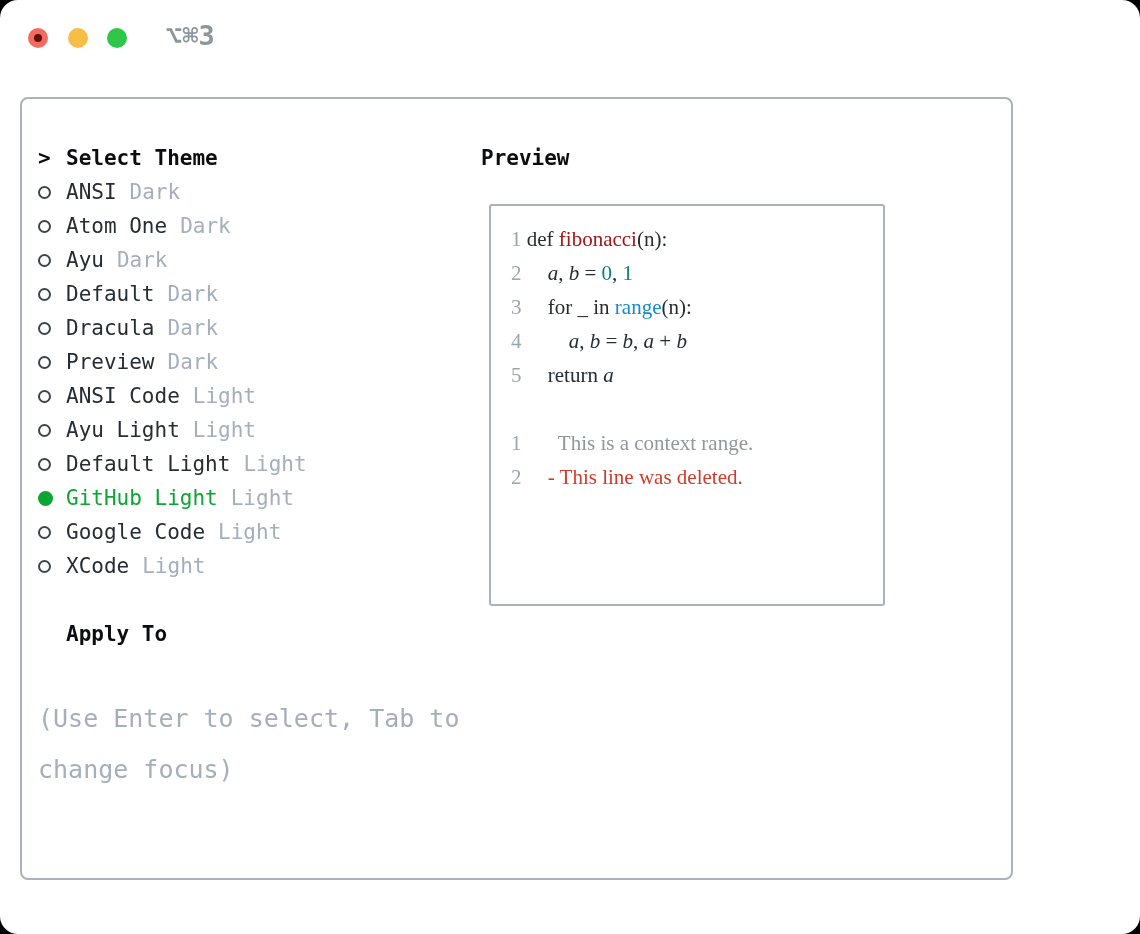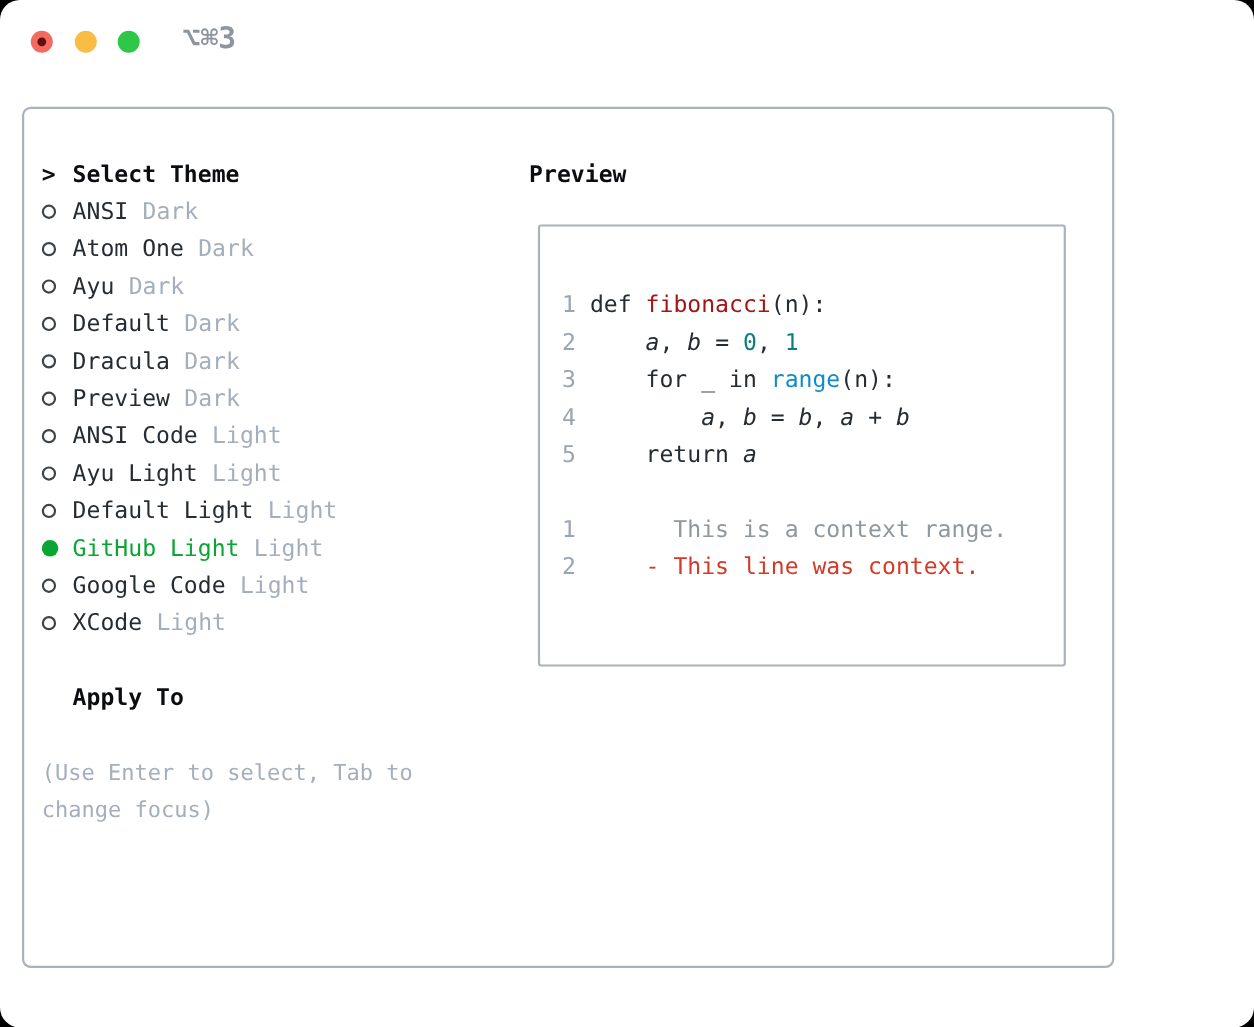--- a/index.html
+++ b/index.html
@@ -55,31 +55,32 @@
   .cursor { color: var(--ink-bold); font-weight: 700; }
   .list-title { color: var(--ink-bold); font-weight: 700; }
   .bullet i {
     display: block; width: 13px; height: 13px; border-radius: 50%;
     border: 2px solid #3e444c; background: transparent;
   }
   .bullet.filled i { width: 15px; height: 15px; border: none; background: var(--green); }
   .name { color: var(--ink); }
   .row.selected .name { color: var(--green); }
   .tag { color: var(--muted); margin-left: 13px; }
-  .hint-line { height: 34px; line-height: 34px; font-size: 20px; color: var(--muted); white-space: pre; }
+  .hint-line { height: 34px; line-height: 34px; font-size: 25px; color: var(--muted); white-space: pre; margin-top: 17px; }
 
   
   .preview-heading { height: 34px; line-height: 34px; font-size: 21px; font-weight: 700; color: var(--ink-bold); }
   .preview-box {
     margin-left: 8px; margin-top: 29px;
-    width: 480px; height: 402px;
+    width: 396px; height: 402px;
     border: 2px solid var(--panel-border);
     border-radius: 3px;
-    padding: 54px 0 0 20px;
+    padding: 16px 0 0 20px;
     background: #fff;
+    font-family: Liberation Serif, serif;
   }
   .pline { height: 34px; line-height: 34px; font-size: 21px; white-space: pre; }
   .pline span.ln      { color: var(--line-number, #9aa5b3); }
   .pline span.plain   { color: var(--ink); }
   .pline span.func    { color: var(--syntax-function, #a31515); }
   .pline span.lit     { color: var(--syntax-number, #0b7e80); }
   .pline span.builtin { color: var(--syntax-builtin, #118bc9); }
   .pline span.var     { color: var(--ink); font-style: italic; }
   .pline span.ctx     { color: var(--diff-context, #8f979f); }
   .pline span.del     { color: var(--diff-deleted, #d23b2a); }
@@ -134,19 +135,19 @@
       <div class="preview-heading">Preview</div>
       <div class="preview-box">
         <div id="preview-lines">
             <div class="pline"><span class="ln">1 </span><span class="plain">def </span><span class="func">fibonacci</span><span class="plain">(n):</span></div>
             <div class="pline"><span class="ln">2 </span><span class="plain">    </span><span class="var">a</span><span class="plain">, </span><span class="var">b</span><span class="plain"> = </span><span class="lit">0</span><span class="plain">, </span><span class="lit">1</span></div>
             <div class="pline"><span class="ln">3 </span><span class="plain">    for _ in </span><span class="builtin">range</span><span class="plain">(n):</span></div>
             <div class="pline"><span class="ln">4 </span><span class="plain">        </span><span class="var">a</span><span class="plain">, </span><span class="var">b</span><span class="plain"> = </span><span class="var">b</span><span class="plain">, </span><span class="var">a</span><span class="plain"> + </span><span class="var">b</span></div>
             <div class="pline"><span class="ln">5 </span><span class="plain">    return </span><span class="var">a</span></div>
             <div class="pline"></div>
             <div class="pline"><span class="ln">1 </span><span class="ctx">      This is a context range.</span></div>
-            <div class="pline"><span class="ln">2 </span><span class="plain">    </span><span class="del">- This line was context.</span></div>
+            <div class="pline"><span class="ln">2 </span><span class="plain">    </span><span class="del">- This line was deleted.</span></div>
           </div>
       </div>
     </div>
 
   </div>
 </div>
 
 </body></html>

